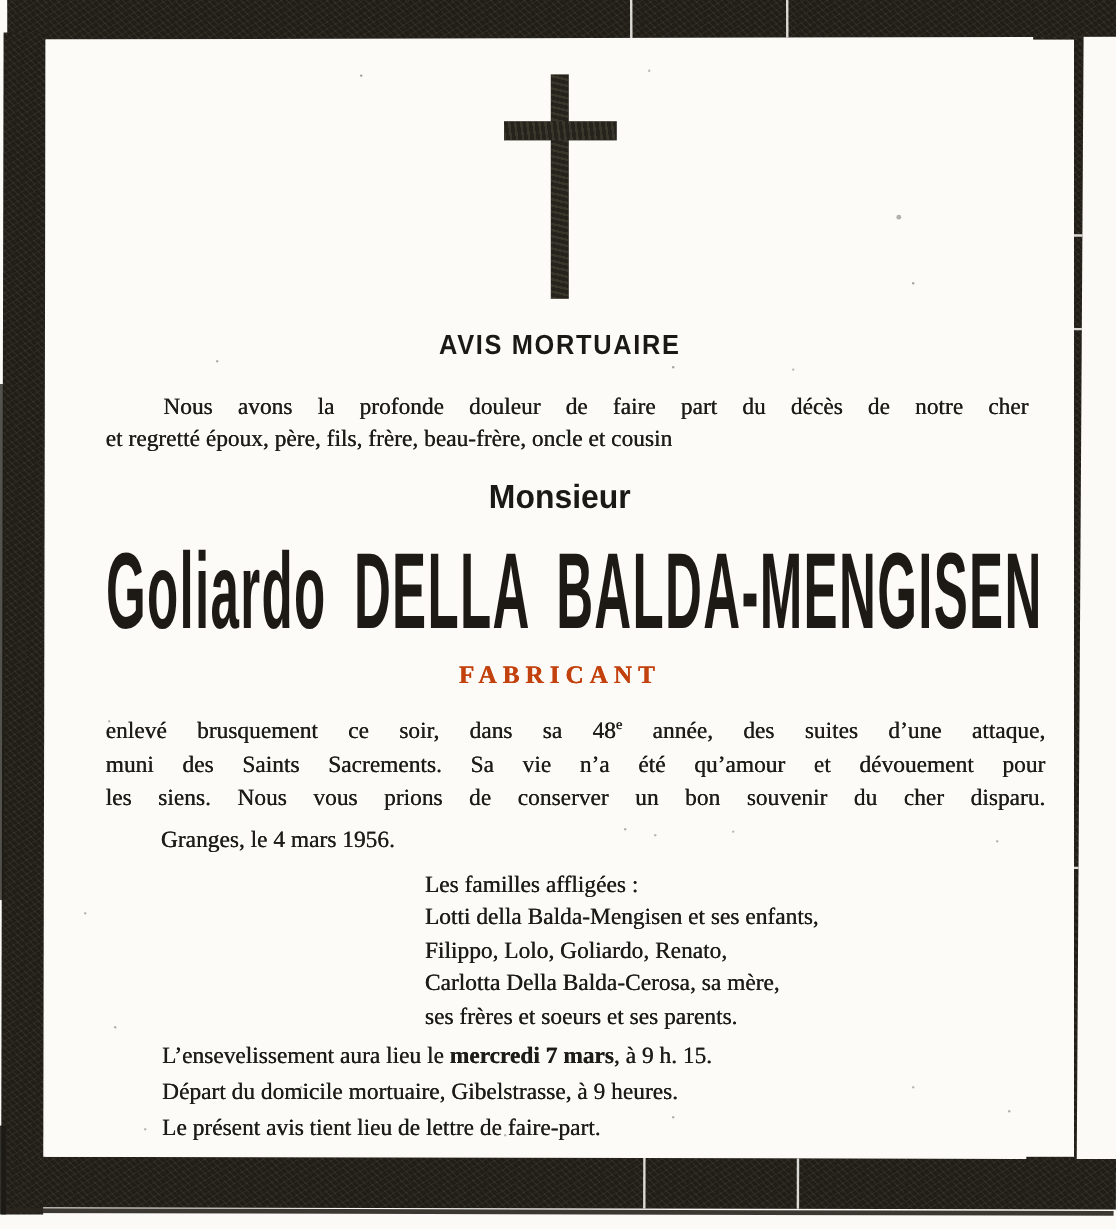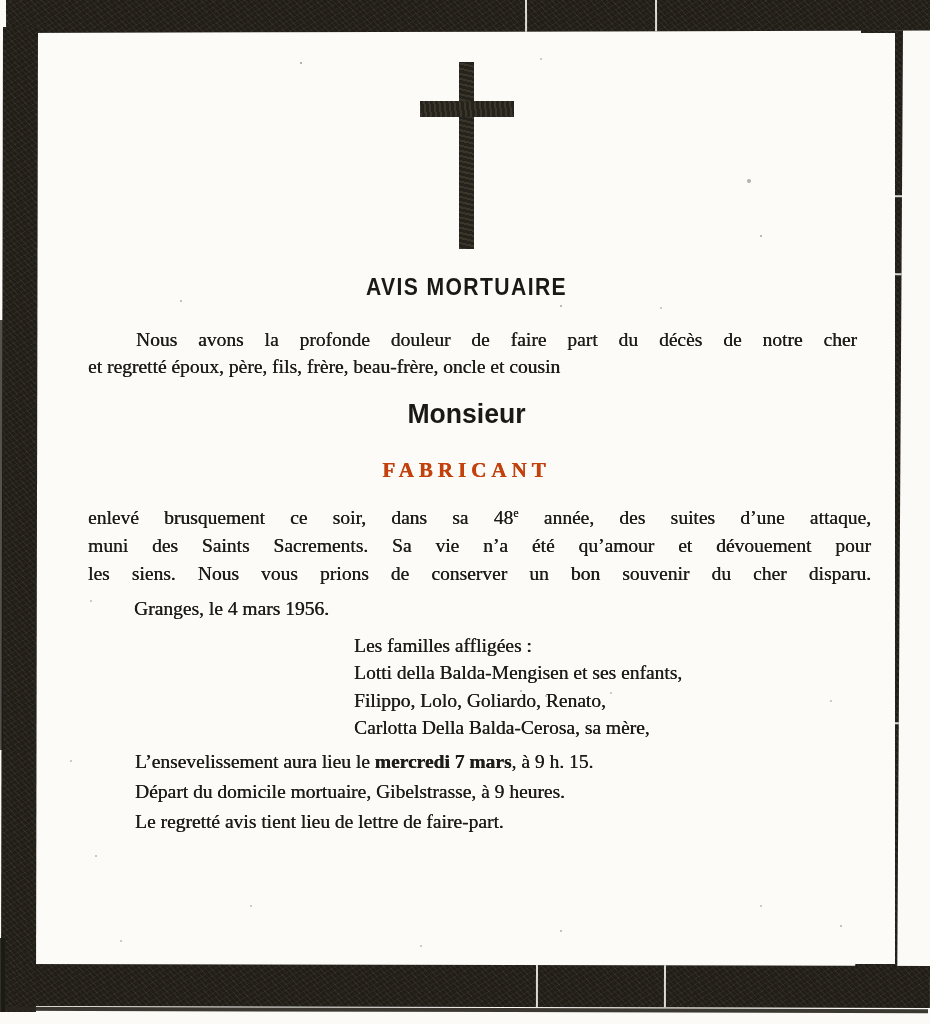--- a/index.html
+++ b/index.html
@@ -124,41 +124,45 @@
 
     <div class="heading">AVIS MORTUAIRE</div>
 
     <div class="intro bodytext">
       <div class="jline indent">Nous avons la profonde douleur de faire part du décès de notre cher</div>
       <div>et regretté époux, père, fils, frère, beau-frère, oncle et cousin</div>
     </div>
 
     <div class="salutation">Monsieur</div>
 
+    <div class="name-row">
+      <div class="name">Goliardo DELLA BALDA-MENGISEN</div>
+    </div>
 
     <div class="profession">FABRICANT</div>
 
     <div class="obituary bodytext">
       <div class="jline"><span>enlevé brusquement ce soir, dans sa 48</span><sup>e</sup><span> année, des suites d’une attaque,</span></div>
       <div class="jline">muni des Saints Sacrements. Sa vie n’a été qu’amour et dévouement pour</div>
       <div class="jline">les siens. Nous vous prions de conserver un bon souvenir du cher disparu.</div>
     </div>
 
     <div class="dateline bodytext">Granges, le 4 mars 1956.</div>
 
     <div class="families-label bodytext">Les familles affligées :</div>
 
     <div class="family-lines bodytext">
       <div>Lotti della Balda-Mengisen et ses enfants,</div>
       <div>Filippo, Lolo, Goliardo, Renato,</div>
       <div>Carlotta Della Balda-Cerosa, sa mère,</div>
+      <div>ses frères et soeurs et ses parents.</div>
     </div>
 
     <div class="funeral bodytext">
       <div><span>L’ensevelissement aura lieu le </span><b>mercredi 7 mars</b><span>, à 9 h. 15.</span></div>
       <div>Départ du domicile mortuaire, Gibelstrasse, à 9 heures.</div>
-      <div>Le regretté avis tient lieu de lettre de faire-part.</div>
+      <div>Le présent avis tient lieu de lettre de faire-part.</div>
     </div>
 
   </div>
 
   <div class="speckles"></div>
 </div>
 
 </body></html>

